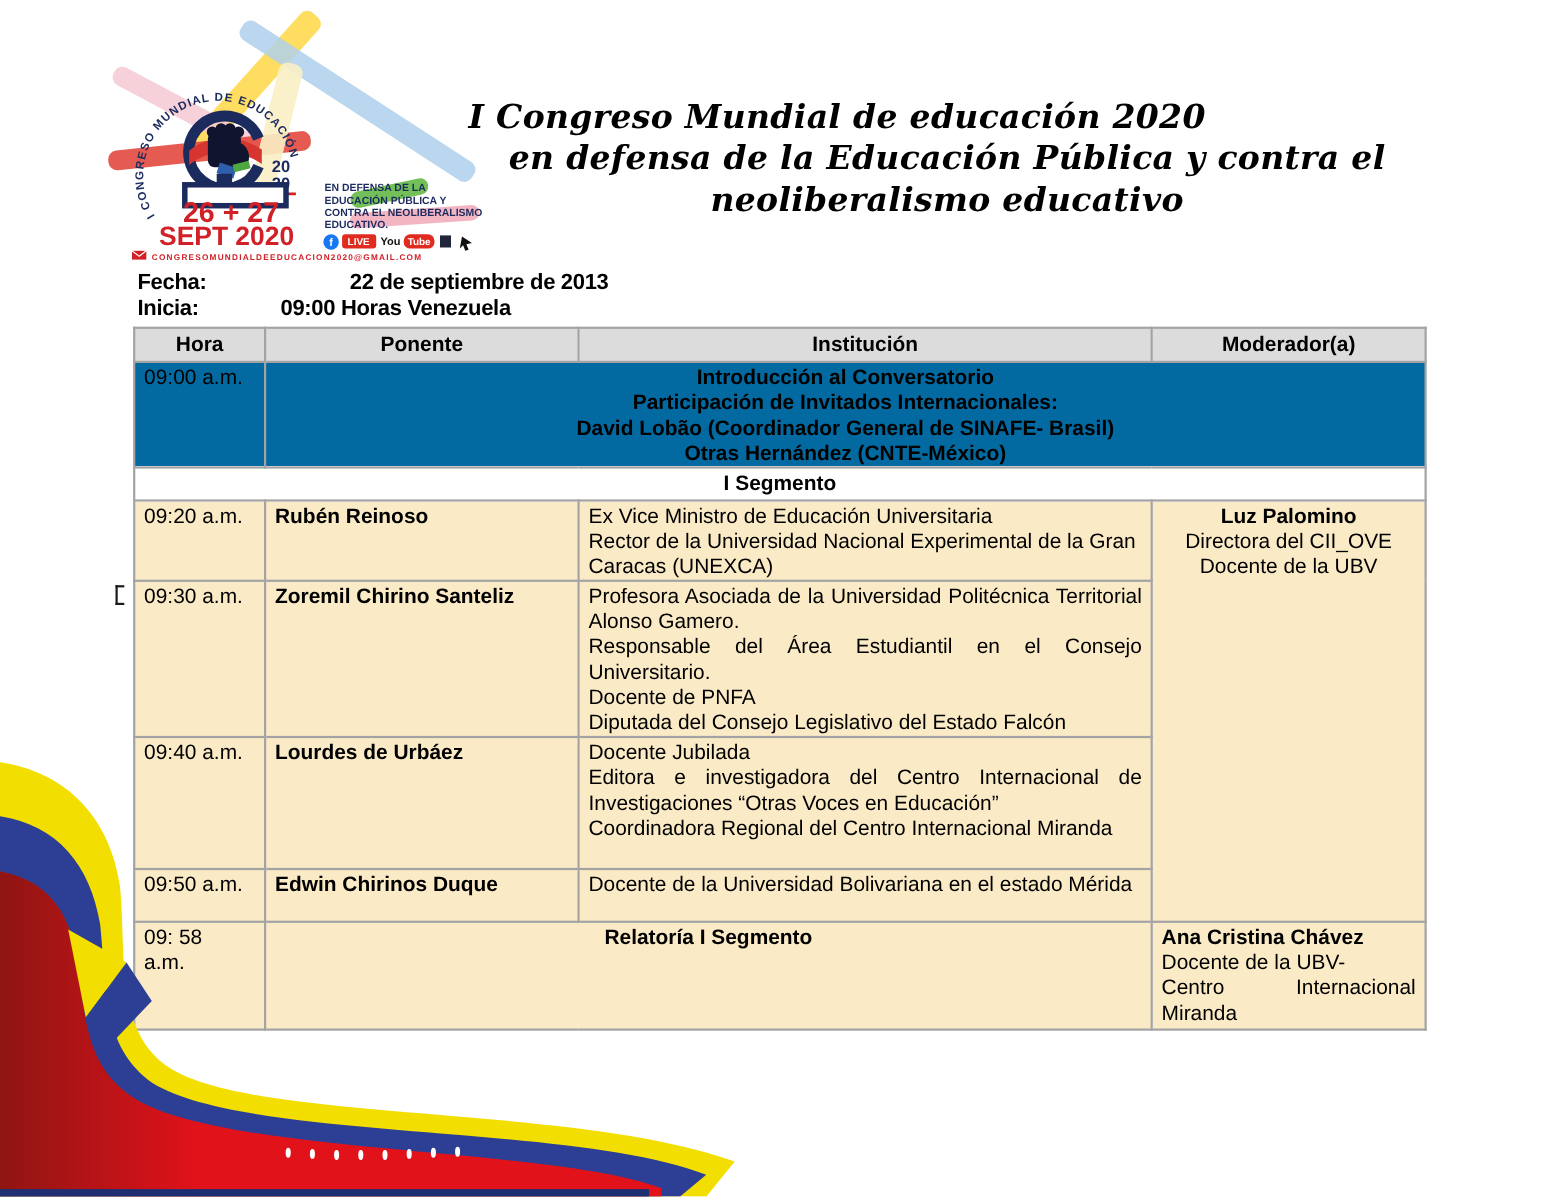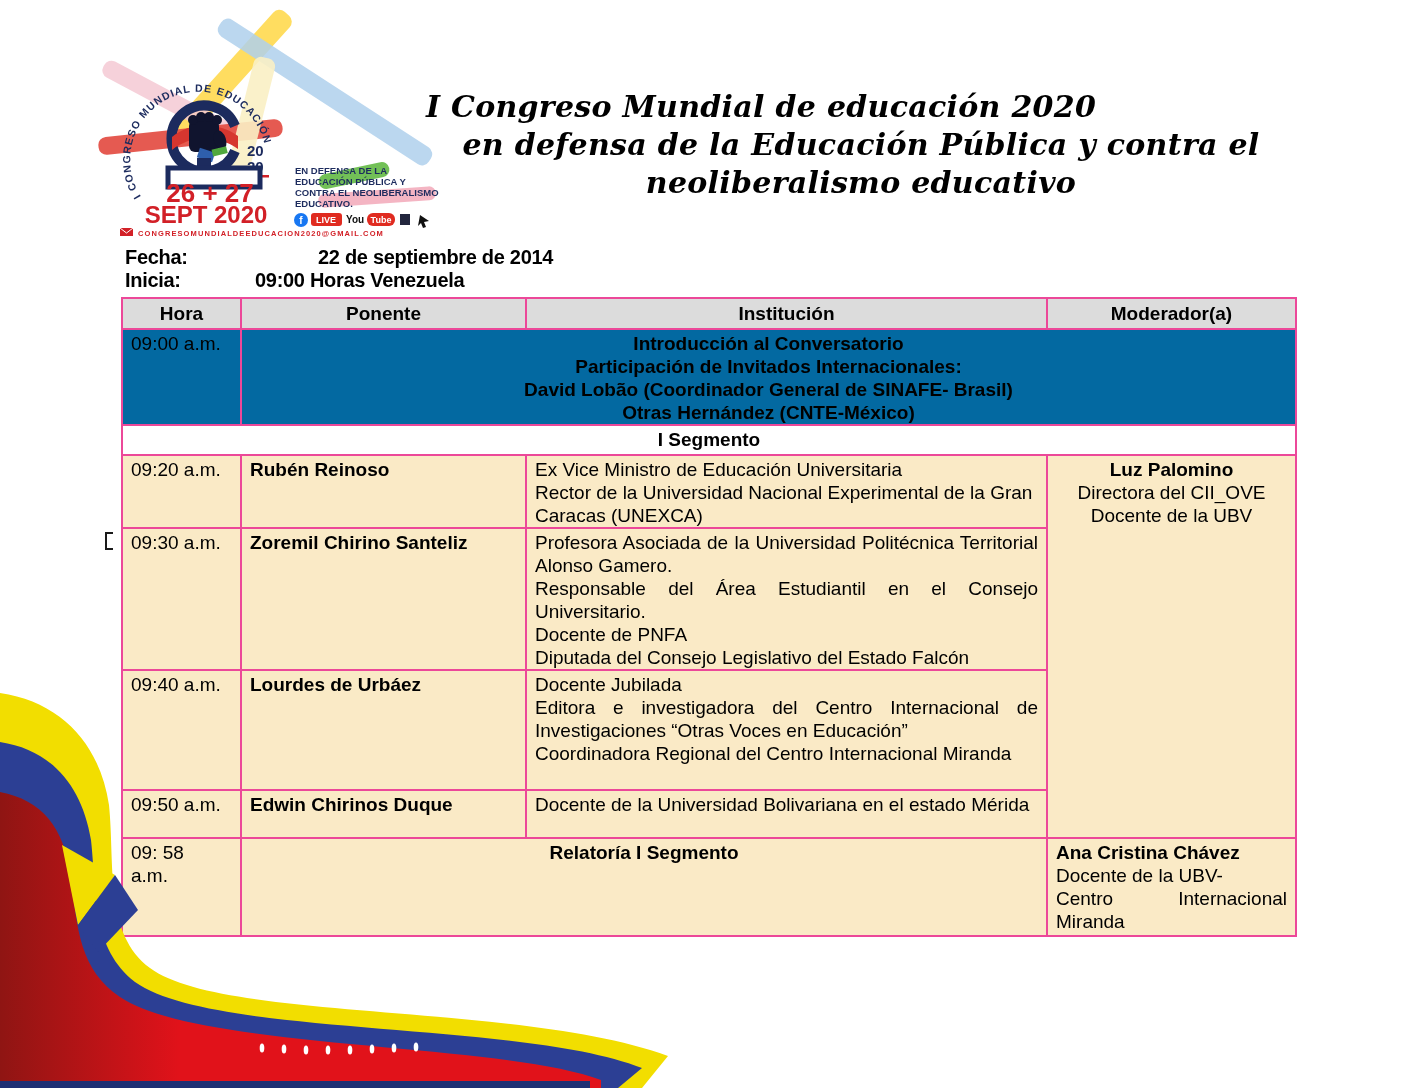--- a/index.html
+++ b/index.html
@@ -13,21 +13,21 @@
   .title-l1{transform:translateX(-100px);}
 
   .program-title{position:absolute;left:435px;top:221px;width:800px;text-align:center;
                  font-weight:700;font-size:20px;letter-spacing:-.3px;}
   .meta-label{position:absolute;font-weight:700;font-size:20px;letter-spacing:-.3px;text-align:right;}
   .meta-value{position:absolute;font-weight:700;font-size:20px;letter-spacing:-.3px;}
 
   
   table.sched{position:absolute;left:121px;top:297px;width:1174px;border-collapse:collapse;
               table-layout:fixed;font-size:19px;line-height:23px;}
-  .sched td,.sched th{border:2px solid #ec4899;padding:2px 8px 0 8px;vertical-align:top;
+  .sched td,.sched th{border:2px solid #a3a3a3;padding:2px 8px 0 8px;vertical-align:top;
                       overflow:hidden;}
   .sched th{background:#DCDCDC;text-align:center;font-weight:700;padding:3px 4px;}
   .gray-row td{background:#0369a1;}
   .cream{background:#FAEAC6;margin-left:29px;}
   .center-bold{text-align:center;font-weight:700;}
   .bold{font-weight:700;}
   .just div{text-align:justify;}
   .mod-cell{text-align:center;vertical-align:middle;}
   .jl{text-align:justify;text-align-last:justify;}
 
@@ -110,21 +110,21 @@
     </svg>
   </div>
 
   <div class="title-block">
     <div class="title-l1">I Congreso Mundial de educación 2020</div>
     <div class="title-l2">en defensa de la Educación Pública y contra el neoliberalismo educativo</div>
   </div>
 
 
   <span class="meta-label" style="left:125px;top:246px;">Fecha:</span>
-  <span class="meta-value" style="left:318px;top:246px;">22 de septiembre de 2014</span>
+  <span class="meta-value" style="left:318px;top:246px;">22 de septiembre de 2013</span>
   <span class="meta-label" style="left:125px;top:269px;">Inicia:</span>
   <span class="meta-value" style="left:255px;top:269px;">09:00 Horas Venezuela</span>
 
   <table class="sched">
     <colgroup>
       <col style="width:119px">
         <col style="width:285px">
         <col style="width:521px">
         <col style="width:249px">
     </colgroup>

